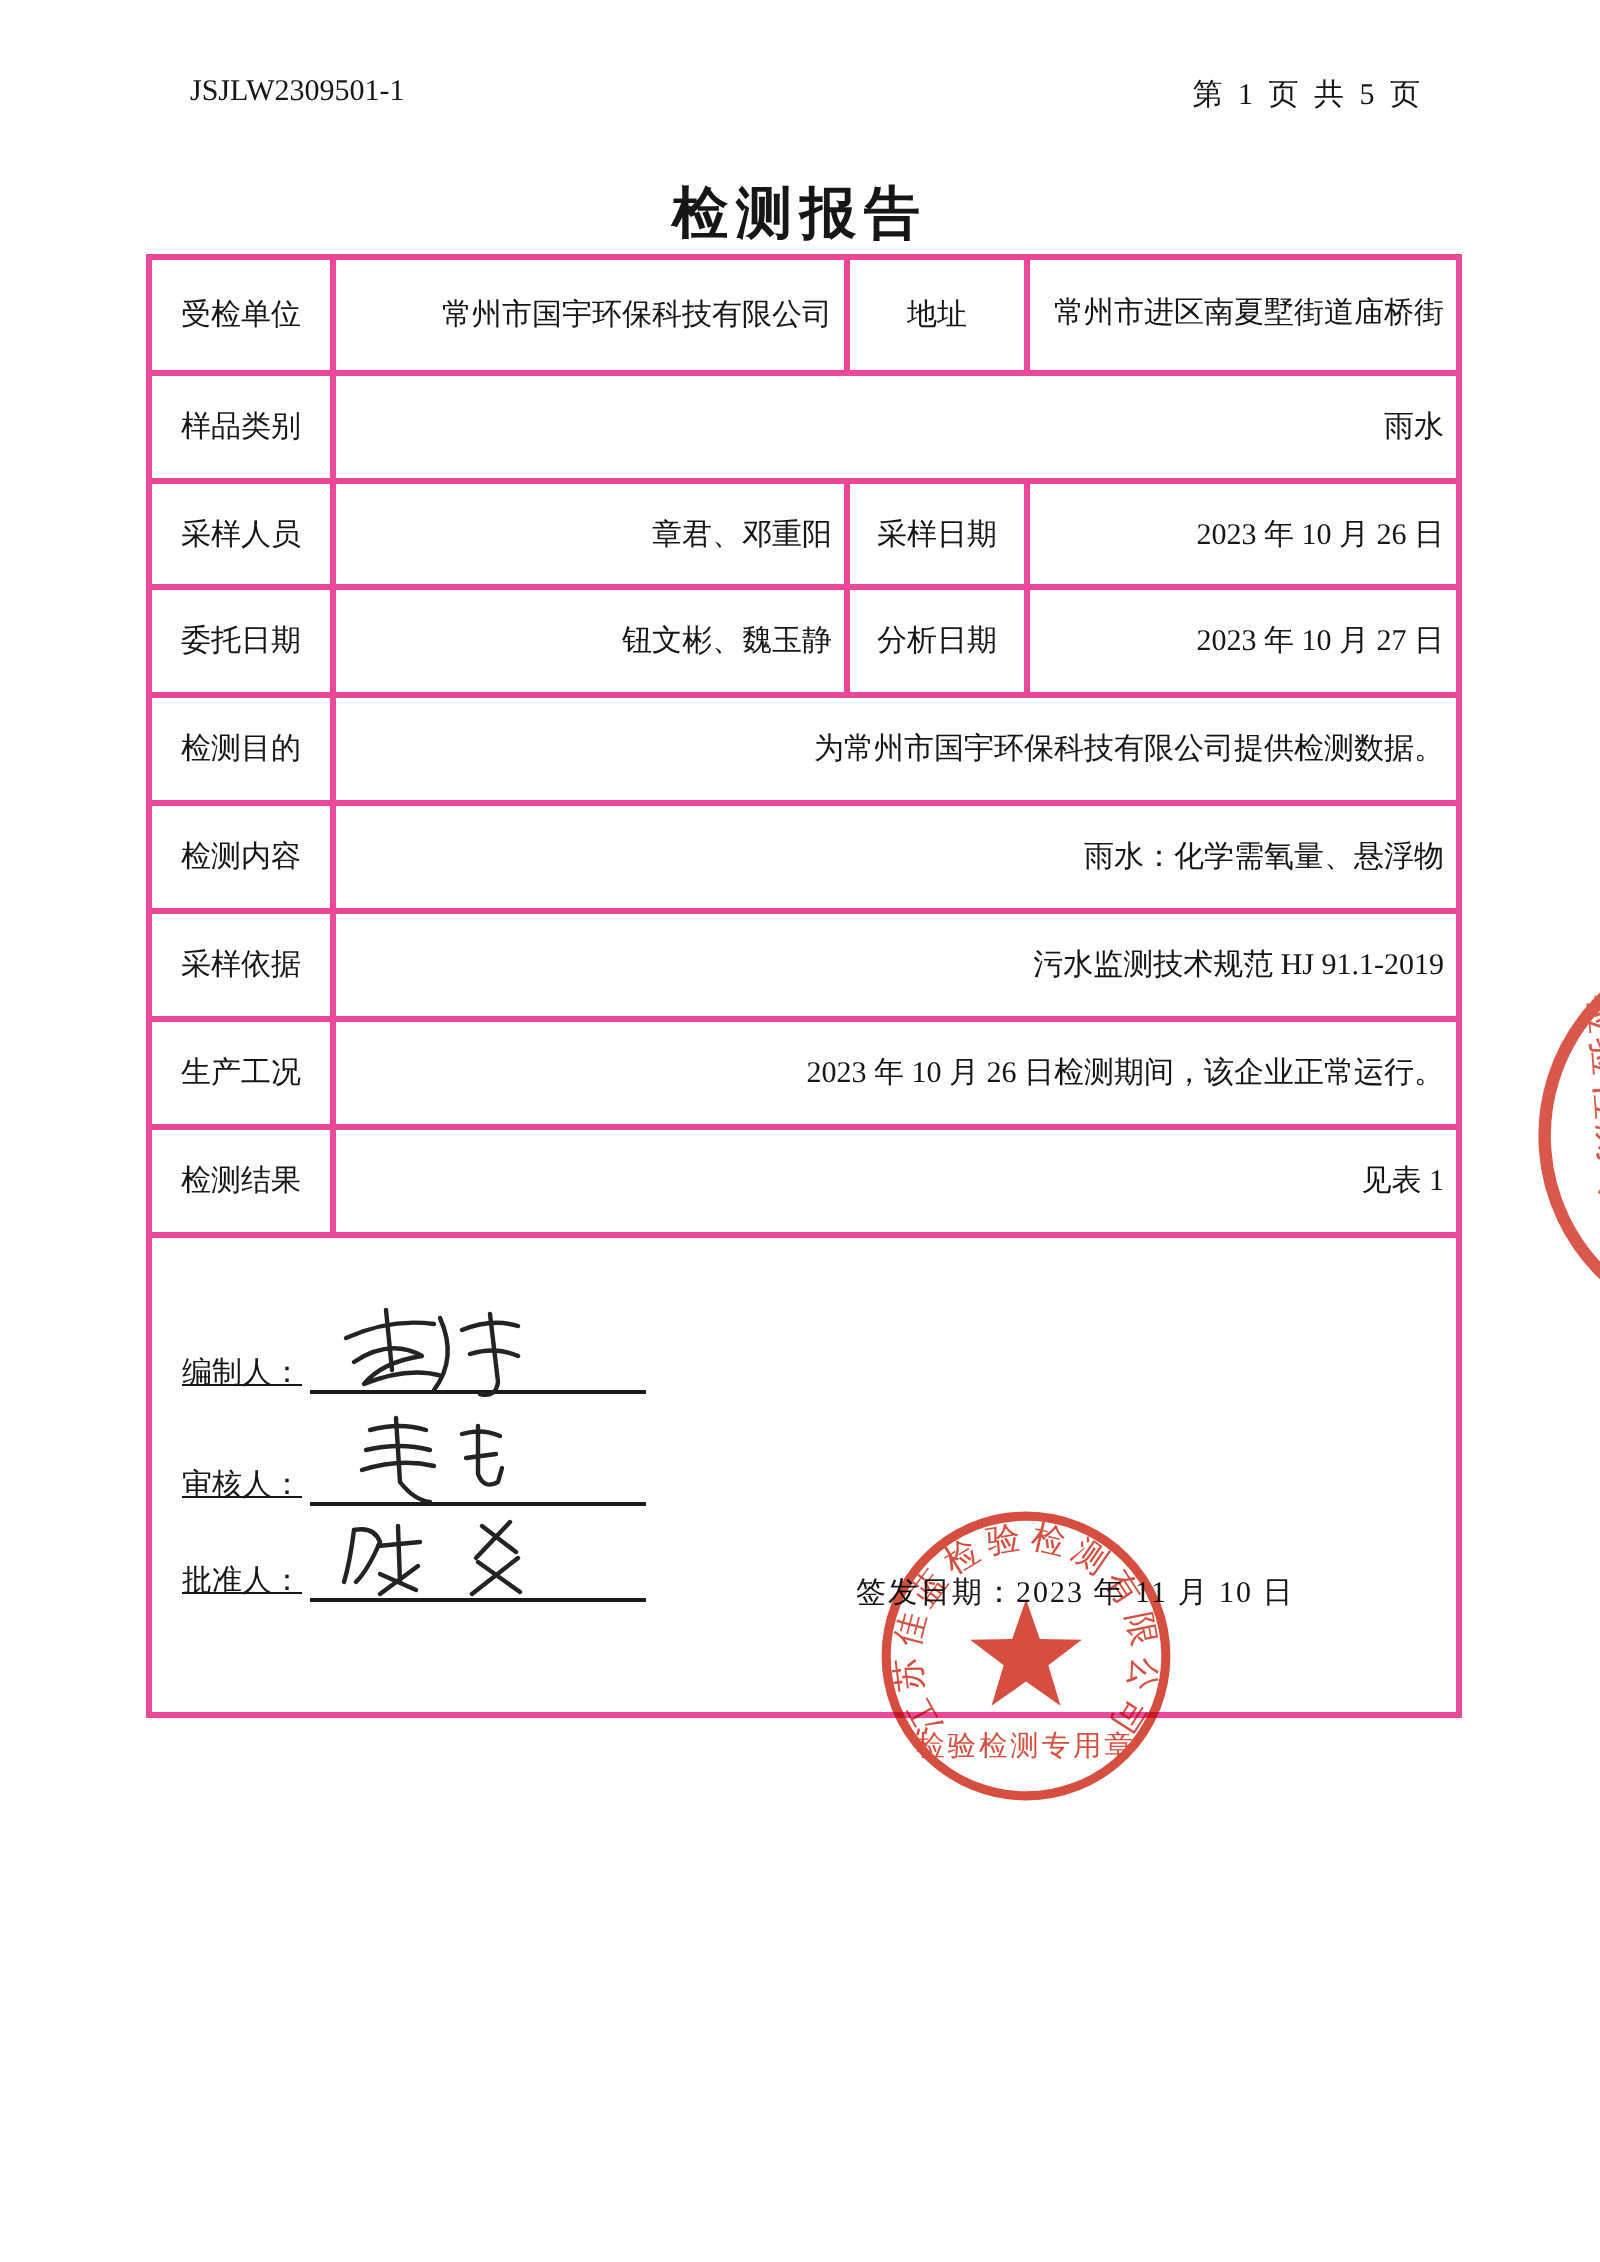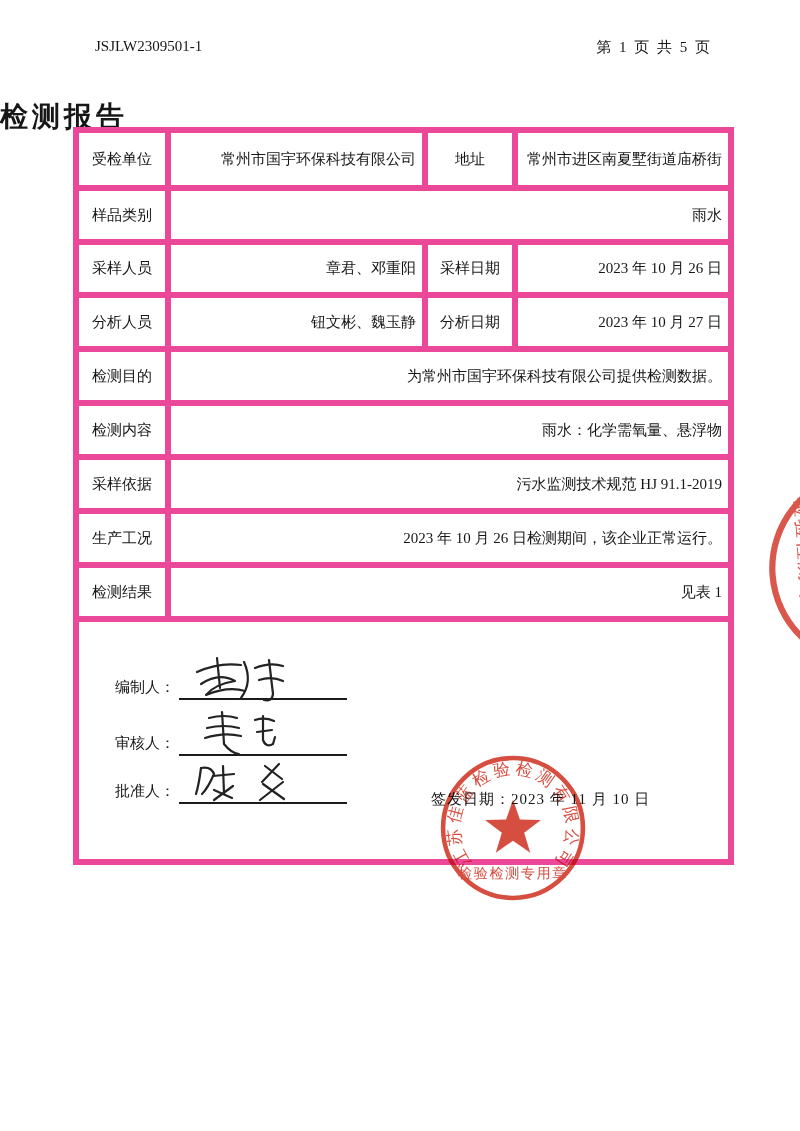--- a/index.html
+++ b/index.html
@@ -8,37 +8,37 @@
     font-family:"Liberation Serif","DejaVu Serif",serif;
     color:#161616;position:relative;overflow:hidden;
   }
   .page{position:relative;width:800px;height:1131px;background:#fff;overflow:hidden;}
 
   
   .hdr{position:absolute;top:38px;left:95px;right:88px;display:flex;justify-content:space-between;font-size:15px;}
   .hdr .pages{letter-spacing:2px;}
 
   
-  .title{position:absolute;top:98px;left:0;width:100%;text-align:left;
+  .title{position:absolute;top:88px;left:0;width:100%;text-align:center;
          font-size:28px;font-weight:700;letter-spacing:4px;}
 
   
   table.info{position:absolute;left:73px;top:127px;width:655px;
              border-collapse:collapse;table-layout:fixed;
              font-size:15px;}
   table.info{border:2px solid #2e2e2e;}
-  table.info td{border:6px solid #ec4899;padding:2px 6px;vertical-align:middle;}
+  table.info td{border:3px solid #ec4899;padding:2px 6px;vertical-align:middle;}
   td.lbl{text-align:center;}
   td.val-c{text-align:right;}
   td.val-l{text-align:right;padding-left:12px;}
   .addr{line-height:1.5;}
 
   
   td.sigcell{position:relative;padding:0;height:233px;}
-  .sig-row{position:absolute;left:36px;display:flex;align-items:flex-start;font-size:15px;}
+  .sig-row{position:absolute;left:15px;display:flex;align-items:center;font-size:15px;text-decoration:underline;}
   .sig-row .line{display:inline-block;width:168px;height:20px;border-bottom:2px solid #1b1b1b;
                  margin-left:4px;position:relative;}
   .sig-row .line svg{position:absolute;left:8px;bottom:-4px;}
   .sig1{top:56px;}
   .sig2{top:112px;}
   .sig3{top:160px;}
   .issue-date{position:absolute;left:352px;top:168px;font-size:15px;letter-spacing:1px;}
 
   
   .stamp{position:absolute;left:437px;top:752px;width:152px;height:152px;
@@ -84,21 +84,21 @@
       <td class="lbl">样品类别</td>
       <td class="val-l" colspan="3">雨水</td>
     </tr>
     <tr style="height:53px">
       <td class="lbl">采样人员</td>
       <td class="val-c">章君、邓重阳</td>
       <td class="lbl">采样日期</td>
       <td class="val-c">2023 年 10 月 26 日</td>
     </tr>
     <tr style="height:54px">
-      <td class="lbl">分析人员</td>
+      <td class="lbl">委托日期</td>
       <td class="val-c">钮文彬、魏玉静</td>
       <td class="lbl">分析日期</td>
       <td class="val-c">2023 年 10 月 27 日</td>
     </tr>
     <tr style="height:54px">
       <td class="lbl">检测目的</td>
       <td class="val-l" colspan="3">为常州市国宇环保科技有限公司提供检测数据。</td>
     </tr>
     <tr style="height:54px">
       <td class="lbl">检测内容</td>

